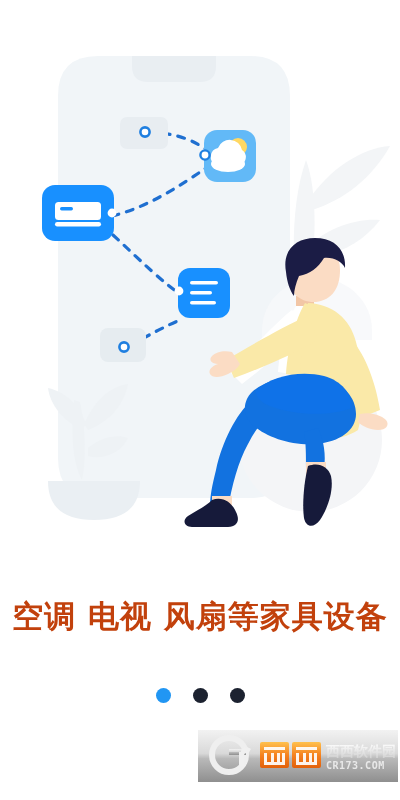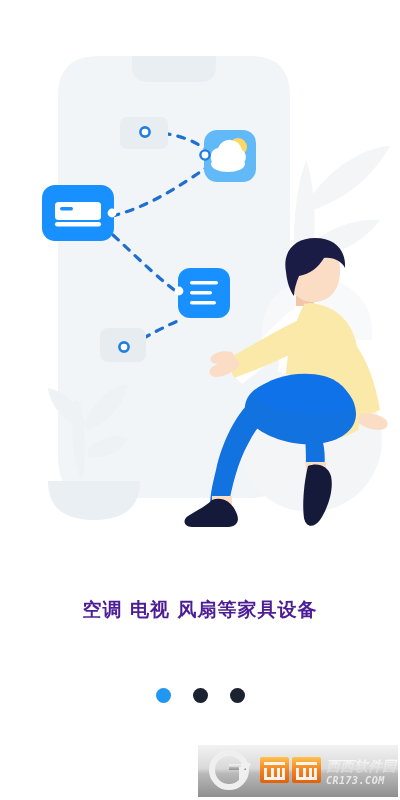--- a/index.html
+++ b/index.html
@@ -32,48 +32,47 @@
   .hero-svg { position:absolute; top:0; left:0; width:400px; height:560px; display:block; }
 
   
   .caption-wrap {
     position:absolute;
     left:0; top:598px;
     width:400px;
     text-align:center;
   }
   .caption {
-    font-size:19px;
+    font-size:31px;
     font-weight:bold;
     letter-spacing:1px;
-    color:#4c1d95;
+    color:#c2410c;
     line-height:1.2;
     white-space:nowrap;
   }
 
   
   .dots {
     position:absolute;
     left:0; top:688px;
     width:400px;
     display:flex;
     justify-content:center;
     align-items:center;
     gap:22px;
   }
   .dot { width:15px; height:15px; border-radius:50%; background:#1c2230; }
   .dot.active { background:#2196f3; }
 
   
   .watermark {
     position:absolute;
-    right:2px; bottom:3px;
+    right:2px; bottom:18px;
     width:200px; height:52px;
     opacity:1;
-    font-style:italic;
   }
   .watermark svg { display:block; width:200px; height:52px; }
 </style>
 </head>
 <body>
 
 <div class="screen">
 
   <div class="hero">
     <svg class="hero-svg" viewBox="0 0 400 560" xmlns="http://www.w3.org/2000/svg">

